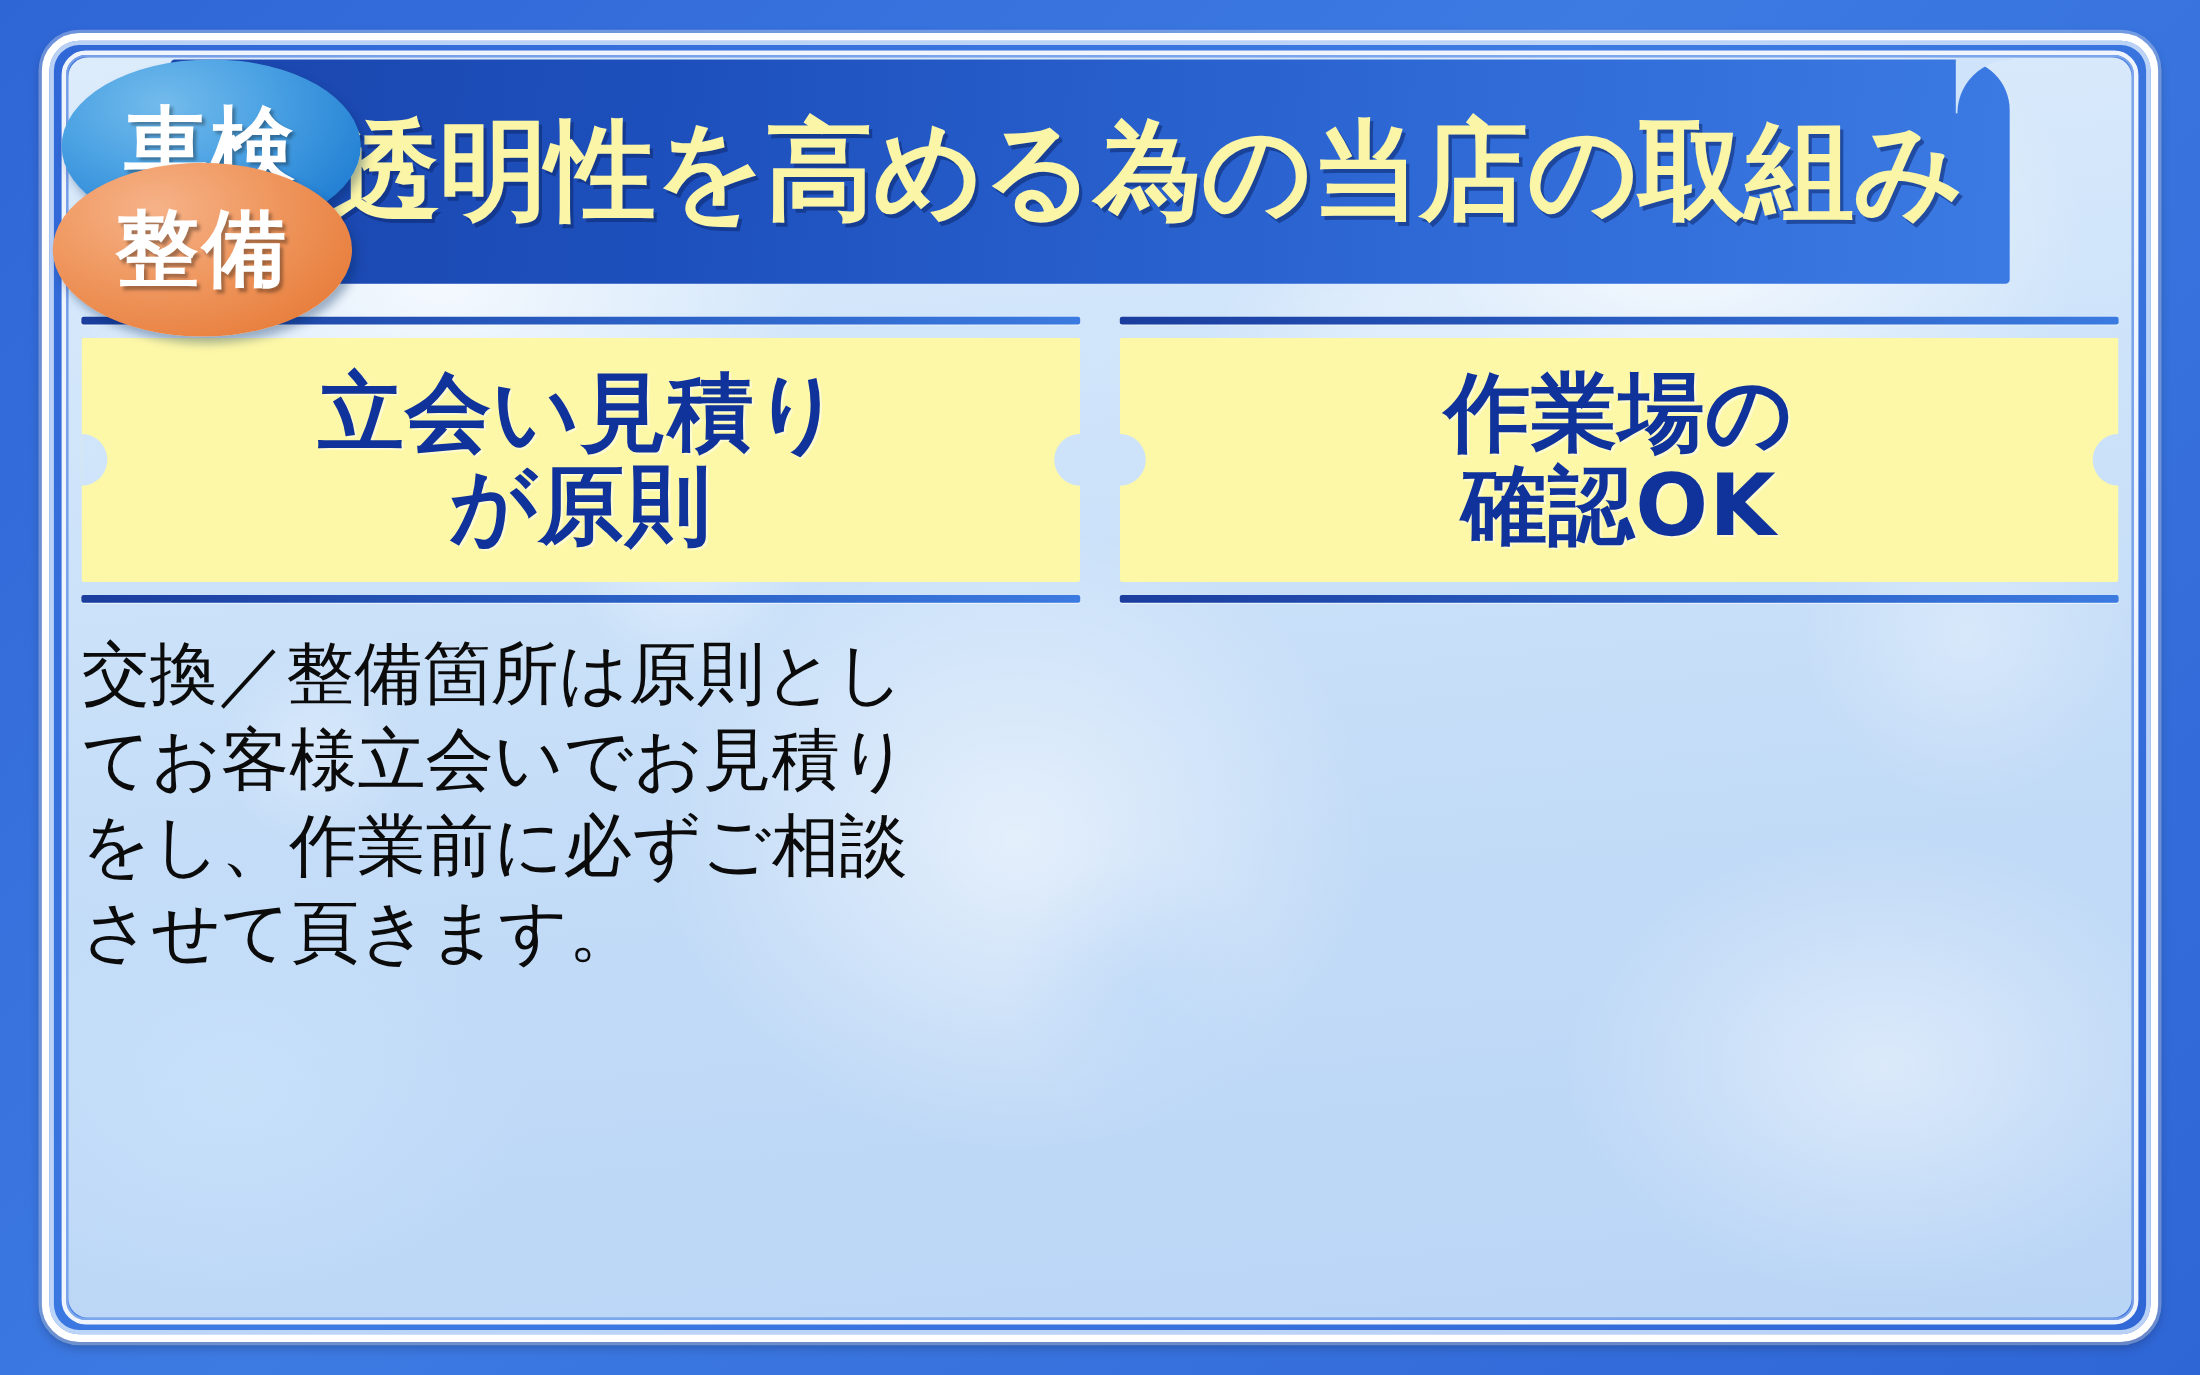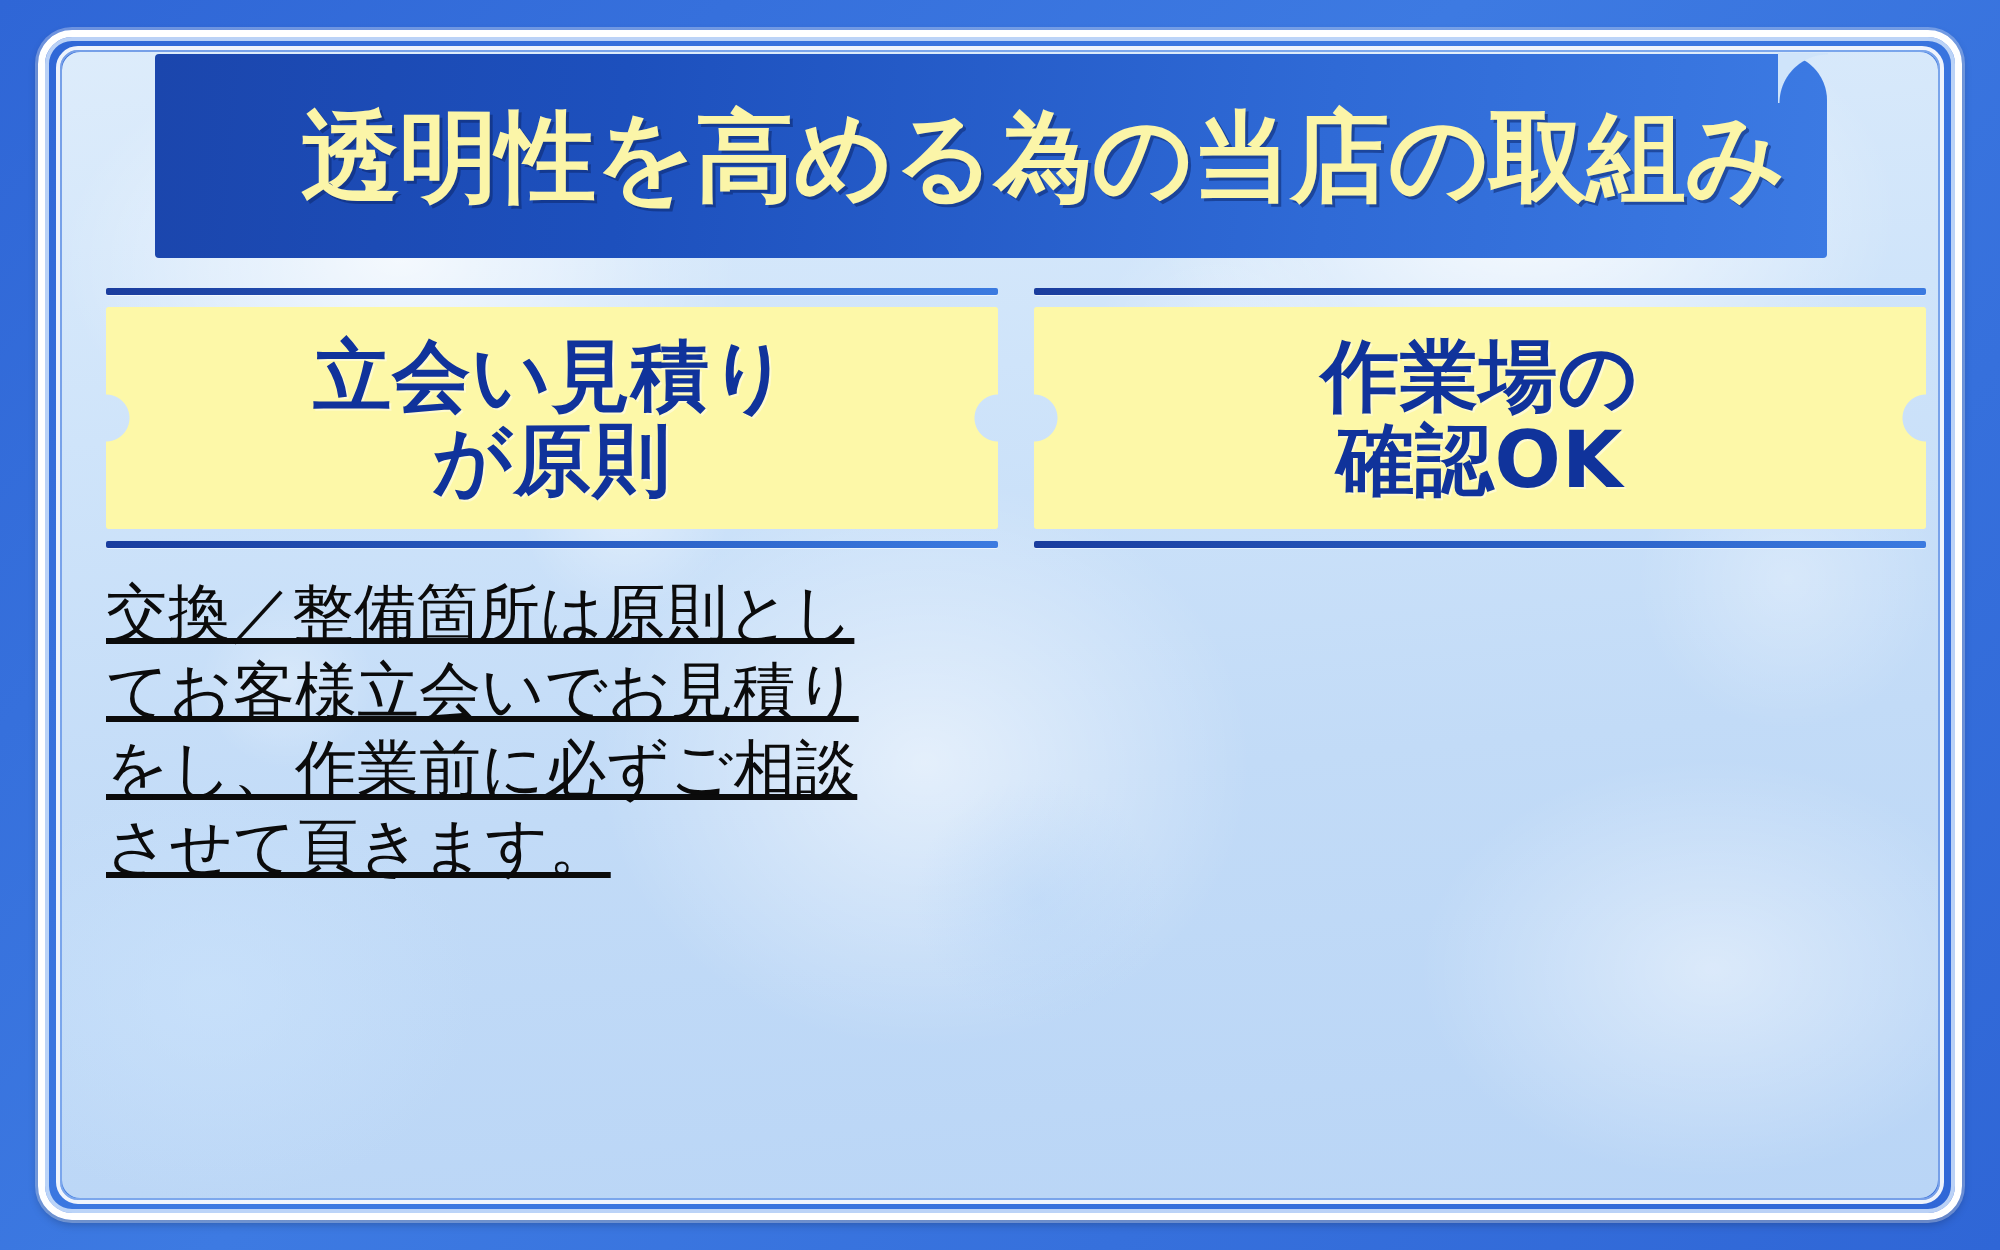--- a/index.html
+++ b/index.html
@@ -146,21 +146,21 @@
     left: 62px; right: 62px;
     top: 288px; bottom: 52px;
     display: flex;
     z-index: 4;
   }
   .col {
     position: relative;
     flex: 1 1 0;
     padding: 0 22px;
   }
-  .col-left  { padding-left: 44px; padding-right: 18px; }
+  .col-left  { padding-left: 12px; padding-right: 18px; }
   .col-right { padding-left: 18px; padding-right: 12px; }
 
   
   .rule {
     height: 7px;
     border-radius: 2px;
     background: linear-gradient(90deg, #1a3d9e 0%, #2a5fc4 55%, #3b7ae0 100%);
     box-shadow: 0 1px 0 rgba(255,255,255,0.55);
   }
   .rule-top { margin-bottom: 12px; }
@@ -199,39 +199,46 @@
 
   
   .body-text {
     margin-top: 26px;
     font-family: "DejaVu Sans", "Liberation Sans", sans-serif;
     font-size: 62px;
     line-height: 1.26;
     color: #0b0b0b;
     white-space: pre-line;
     letter-spacing: 0px;
-    text-decoration: underline;
   }
   .col-right .body-text { letter-spacing: -0.5px; }
 </style>
 </head>
 <body>
 
 <div id="poster">
 
   <div class="frame-outer"></div>
   <div class="frame-inner"></div>
 
   <div class="paper"></div>
 
   <div class="header-band">
     <div class="corner-notch"></div>
     <div class="header-title">透明性を高める為の当店の取組み</div>
   </div>
 
+  <div class="badges">
+    <div class="badge badge-shaken">
+      <span class="badge-label">車検</span>
+    </div>
+    <div class="badge badge-seibi">
+      <span class="badge-label">整備</span>
+    </div>
+  </div>
 
   <div class="columns">
 
     <div class="col col-left">
       <div class="rule rule-top"></div>
       <div class="ticket">
         <div class="ticket-title">立会い見積り
 が原則</div>
       </div>
       <div class="rule rule-bottom"></div>

